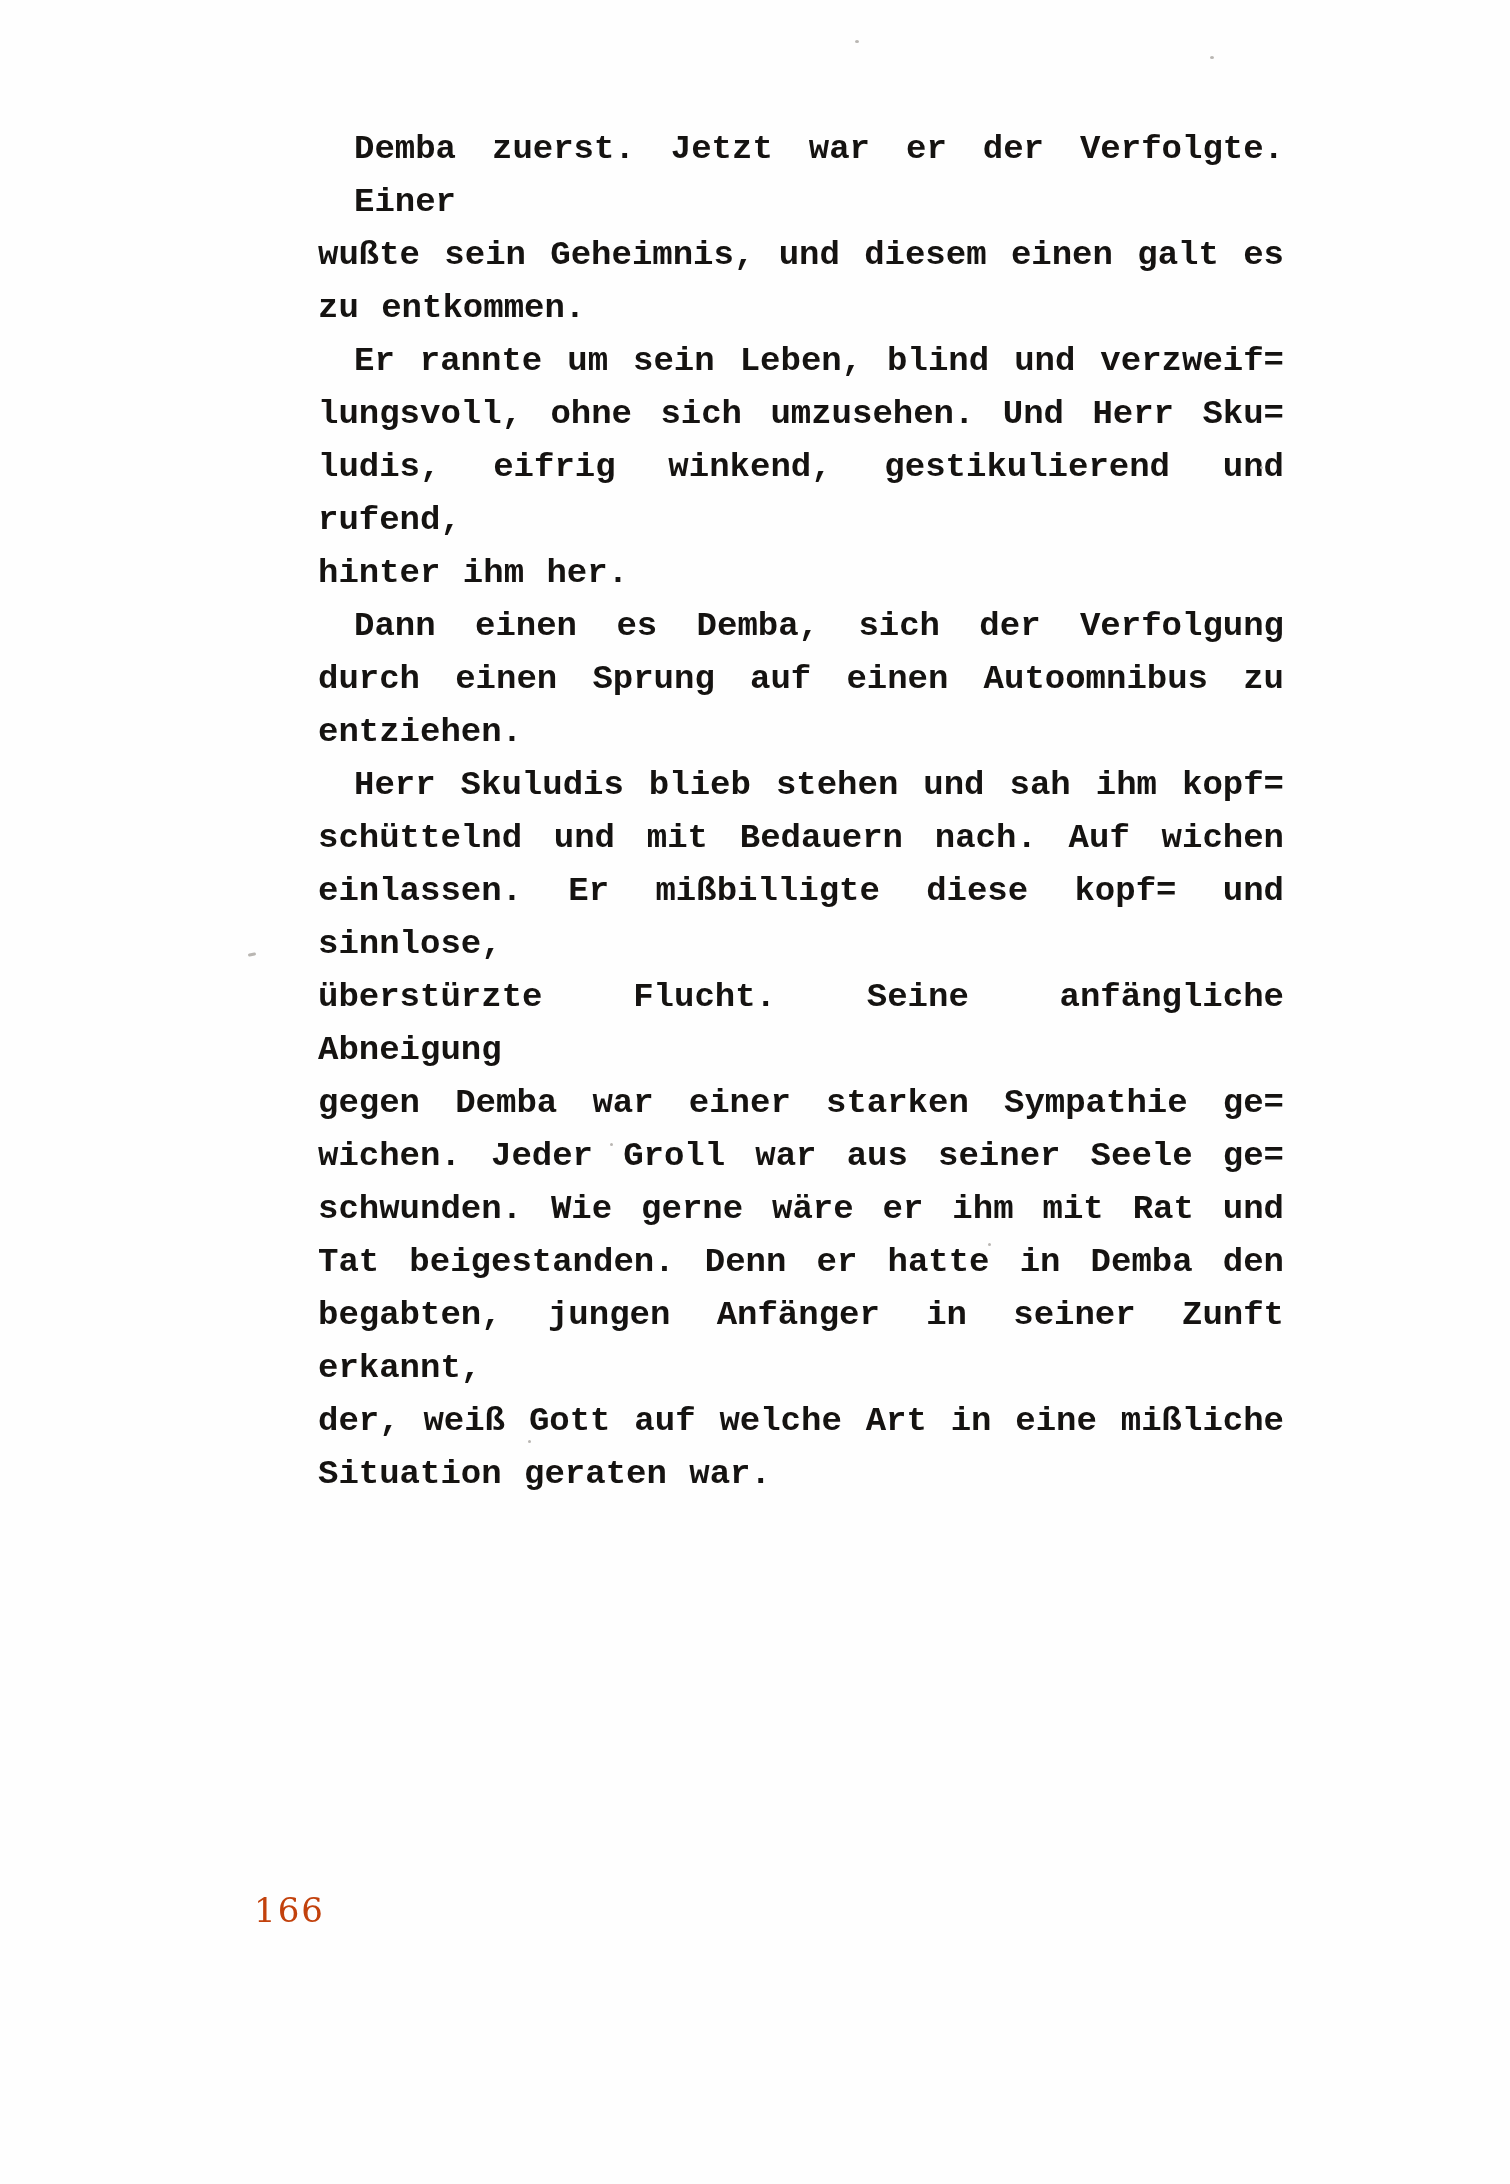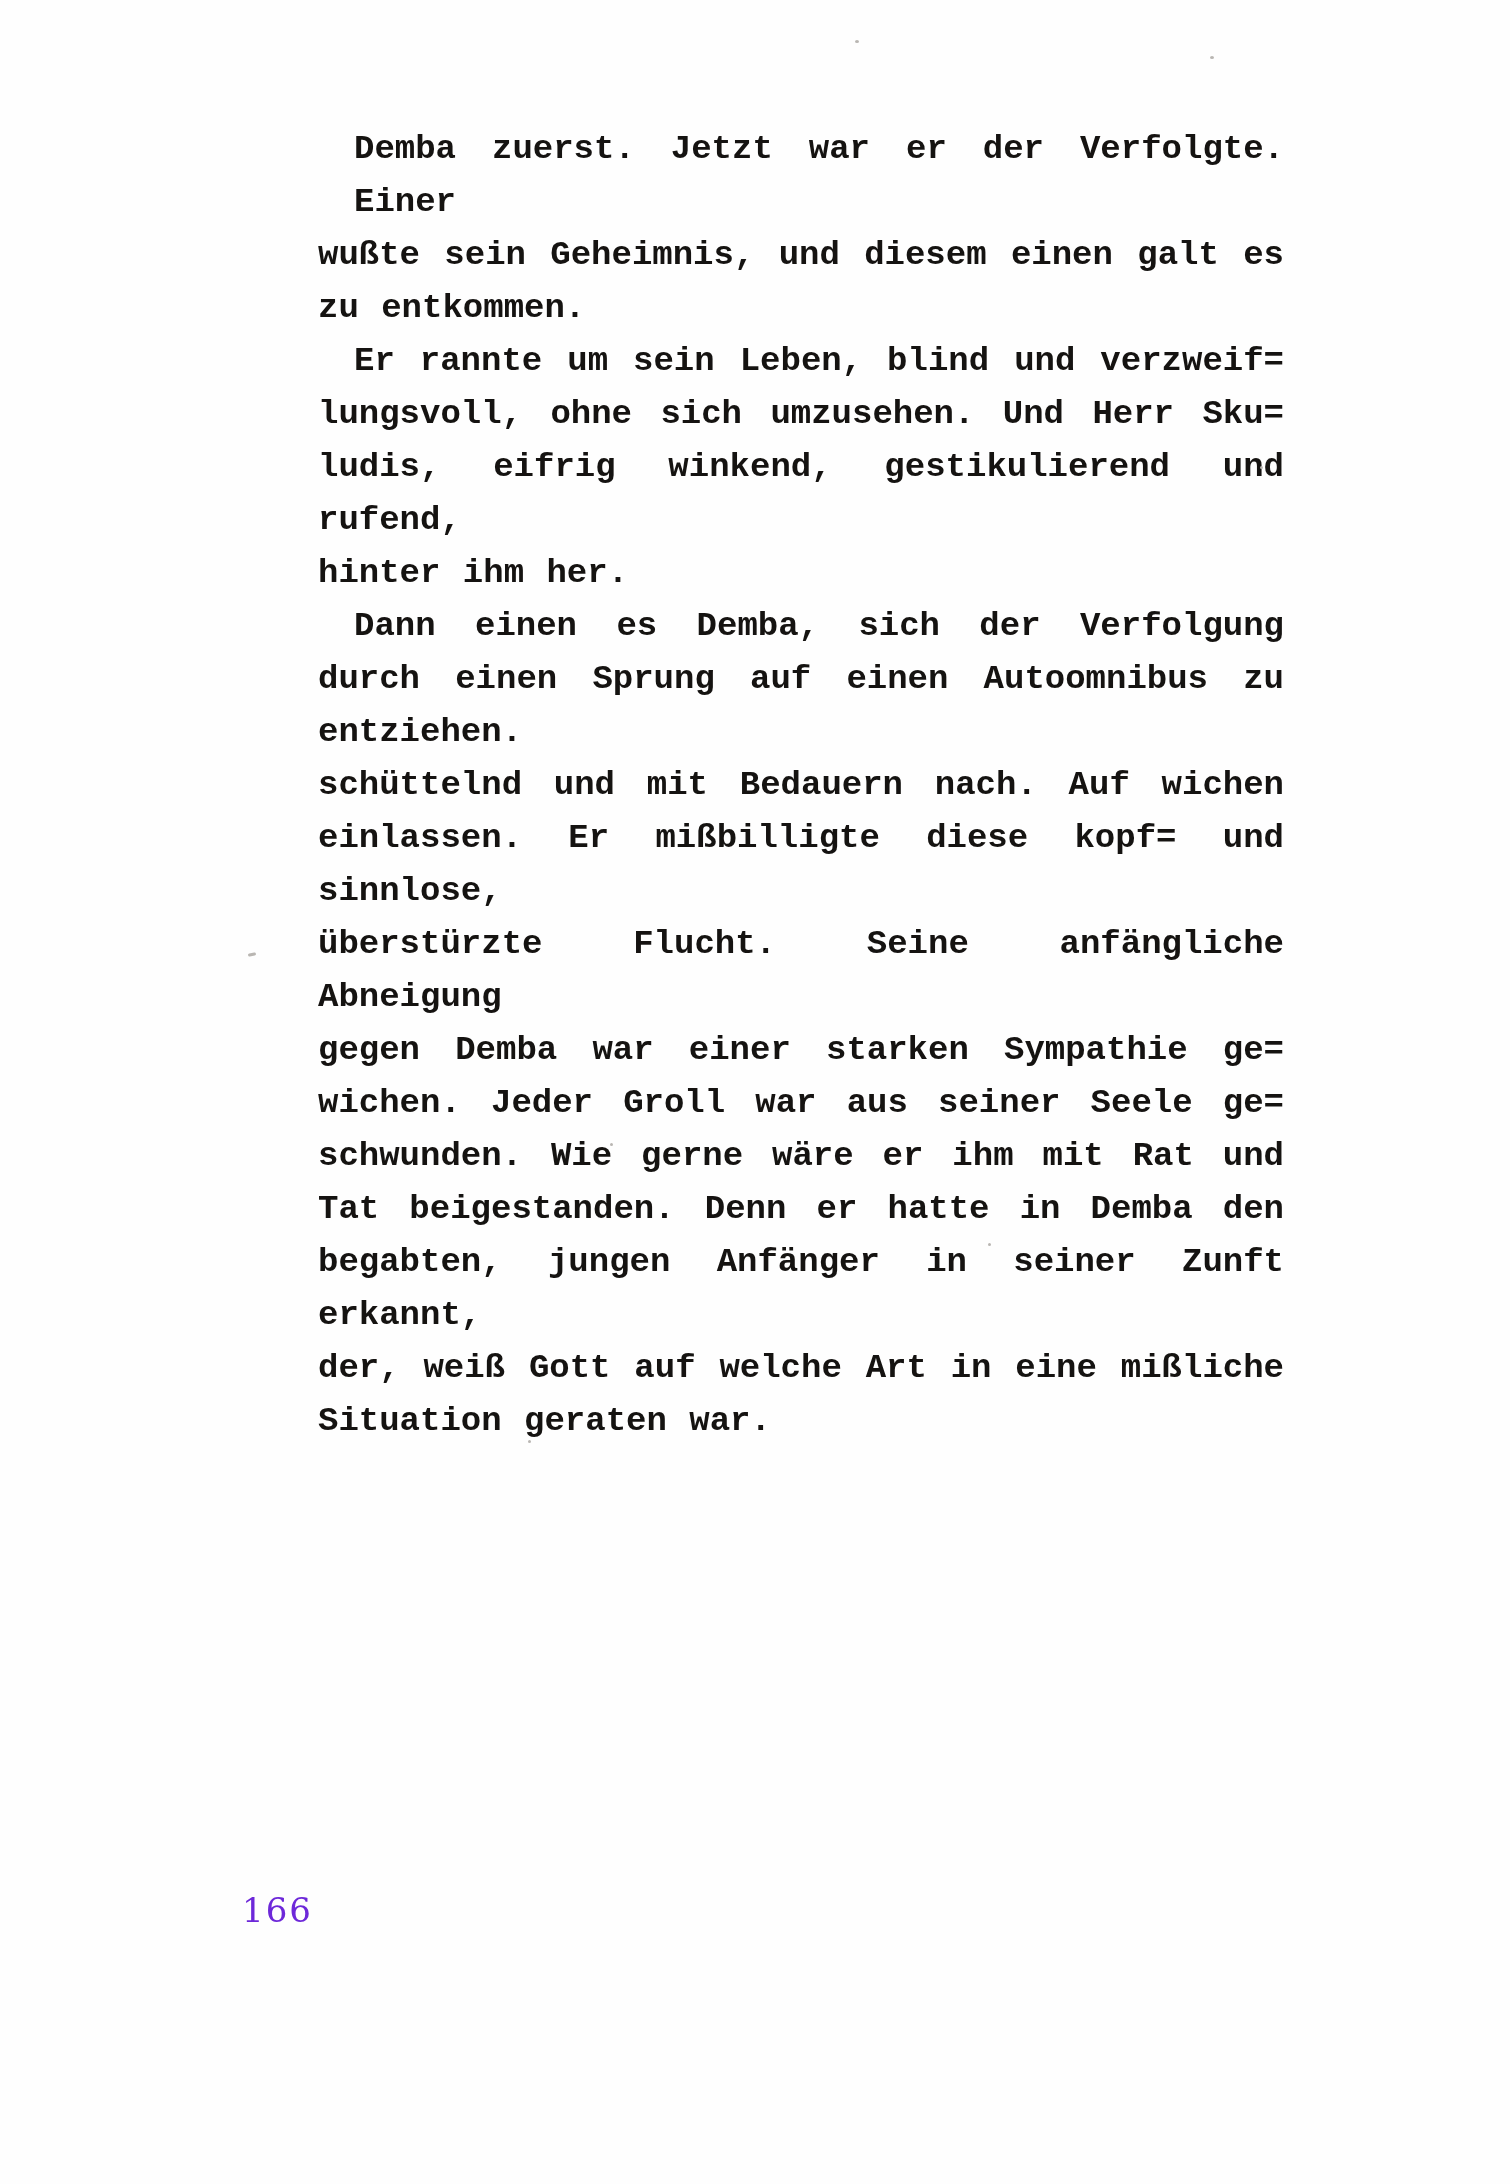--- a/index.html
+++ b/index.html
@@ -39,26 +39,26 @@
     }
     .line.first {
       padding-left: 36px;
     }
     .line.last {
       text-align: center;
       text-align-last: left;
     }
     .page-number {
       position: absolute;
-      left: 242px;
+      left: 254px;
       top: 1890px;
       font-size: 34px;
       font-weight: 400;
       letter-spacing: 2px;
-      color: #6d28d9;
+      color: #c2410c;
     }
     .speck {
       position: absolute;
       background: #b9b6b2;
       border-radius: 50%;
     }
     .speck.s1 { left: 855px;  top: 40px;   width: 4px; height: 3px; }
     .speck.s2 { left: 1210px; top: 56px;   width: 4px; height: 3px; }
     .speck.s3 { left: 1260px; top: 466px;  width: 3px; height: 3px; }
     .speck.s4 { left: 248px;  top: 953px;  width: 8px; height: 3px; border-radius: 2px; transform: rotate(-12deg); }
@@ -86,20 +86,21 @@
       <div class="line last">hinter ihm her.</div>
     </div>
 
     <div class="paragraph">
       <div class="line first">Dann einen es Demba, sich der Verfolgung</div>
       <div class="line">durch einen Sprung auf einen Autoomnibus zu</div>
       <div class="line last">entziehen.</div>
     </div>
 
     <div class="paragraph">
+      <div class="line first">Herr Skuludis blieb stehen und sah ihm kopf=</div>
       <div class="line">schüttelnd und mit Bedauern nach. Auf wichen</div>
       <div class="line">einlassen. Er mißbilligte diese kopf= und sinnlose,</div>
       <div class="line">überstürzte Flucht. Seine anfängliche Abneigung</div>
       <div class="line">gegen Demba war einer starken Sympathie ge=</div>
       <div class="line">wichen. Jeder Groll war aus seiner Seele ge=</div>
       <div class="line">schwunden. Wie gerne wäre er ihm mit Rat und</div>
       <div class="line">Tat beigestanden. Denn er hatte in Demba den</div>
       <div class="line">begabten, jungen Anfänger in seiner Zunft erkannt,</div>
       <div class="line">der, weiß Gott auf welche Art in eine mißliche</div>
       <div class="line last">Situation geraten war.</div>

